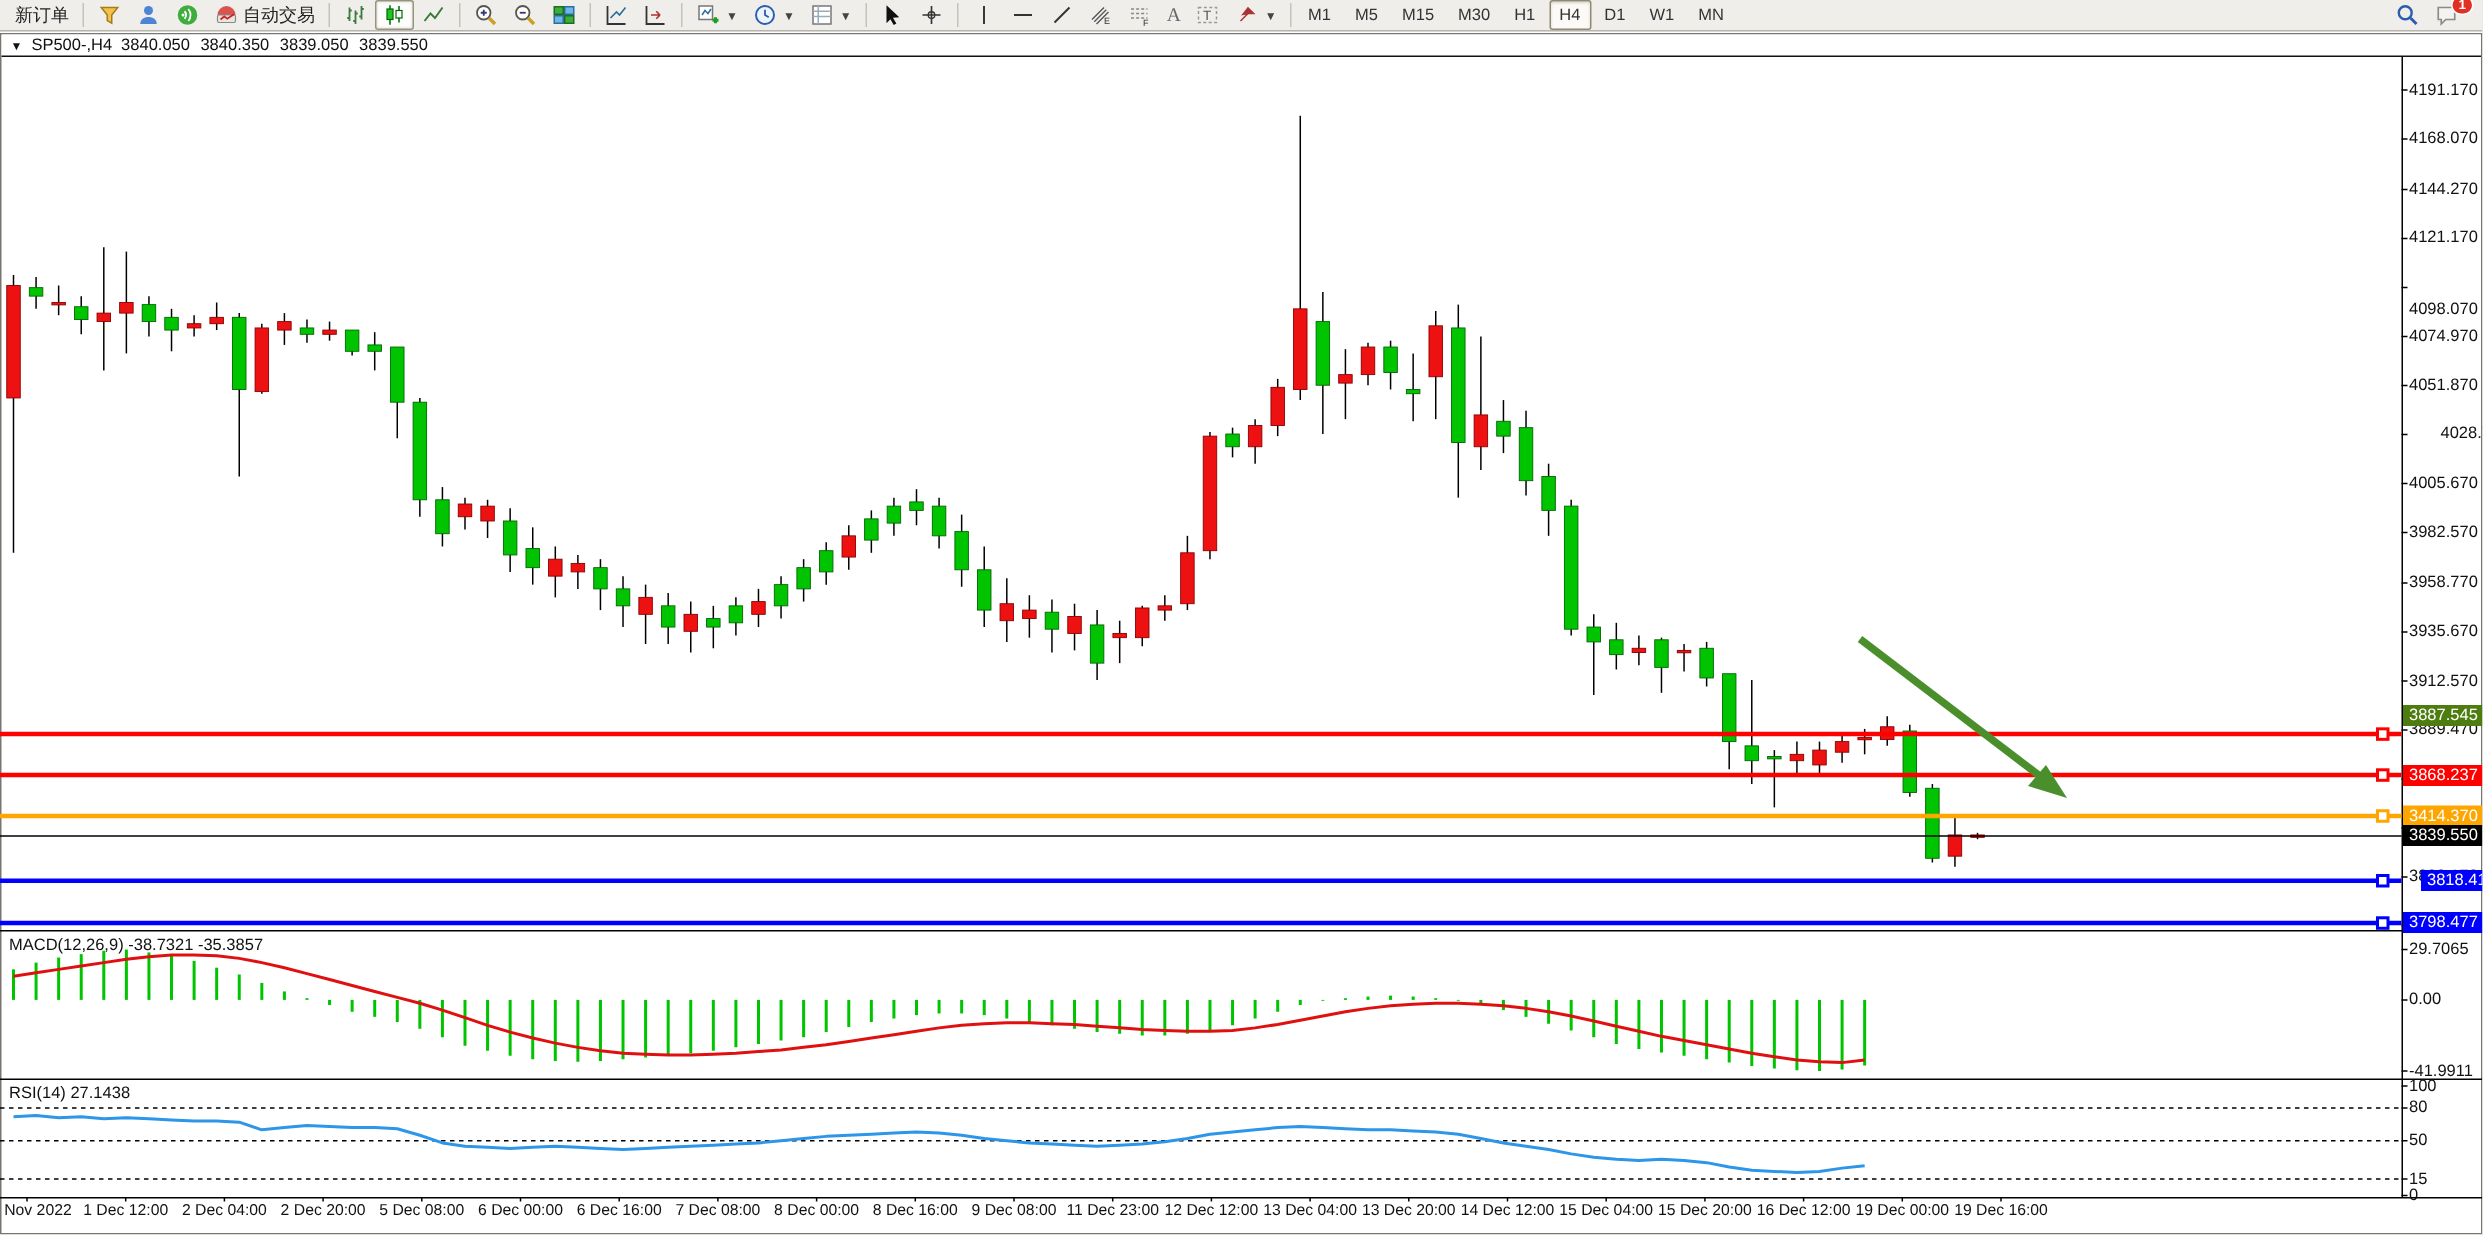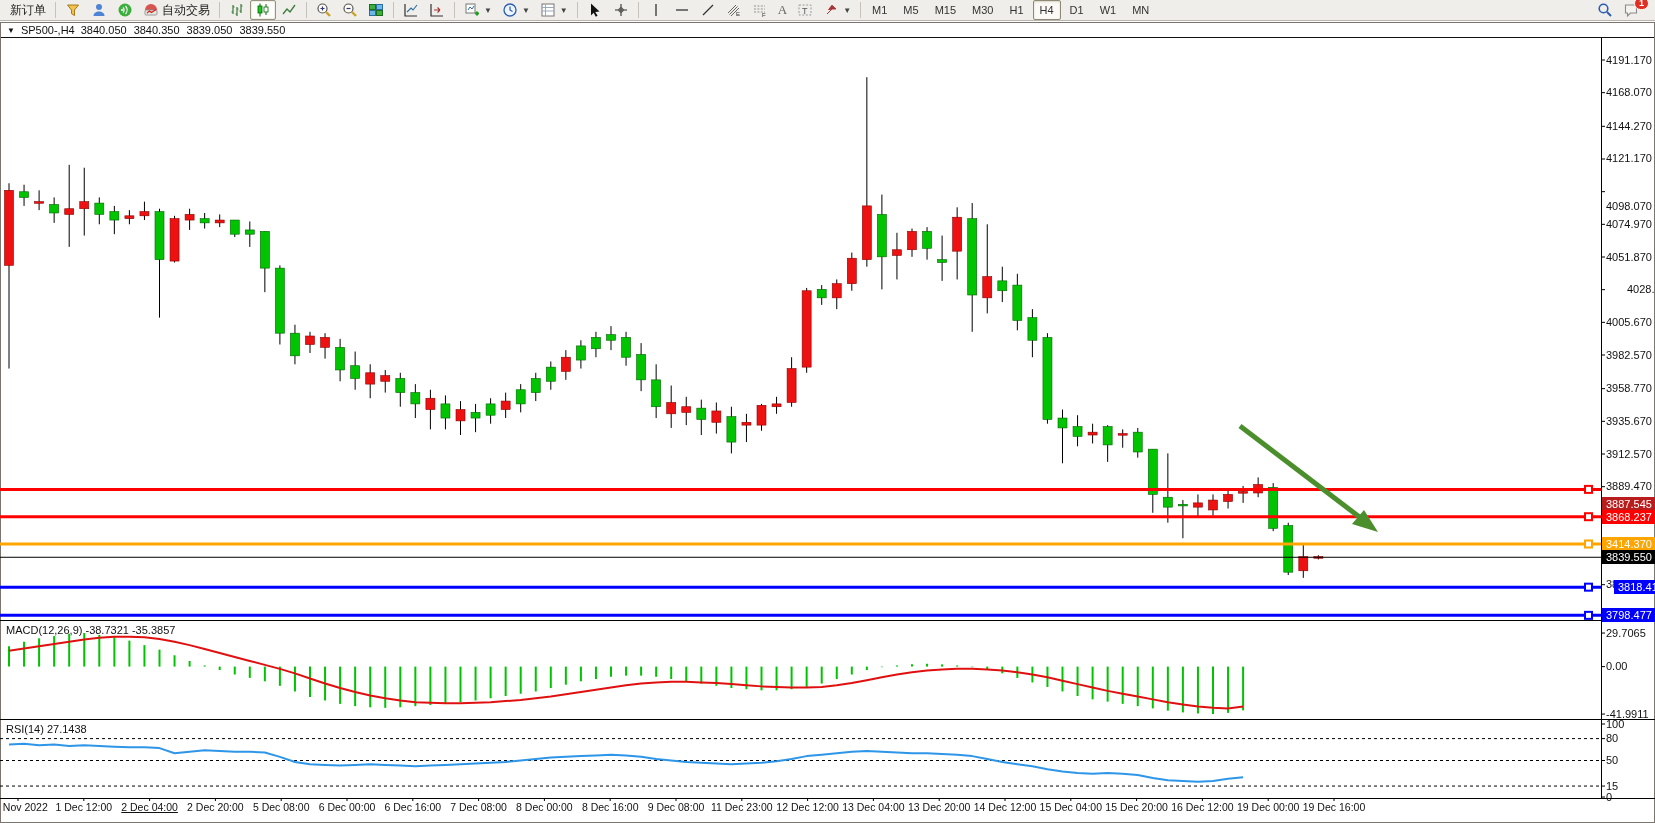--- a/index.html
+++ b/index.html
@@ -599,37 +599,37 @@
     <div class="lbl ptick-lbl" style="top:315.83913166454533px;">4005.670</div>
     <div class="lbl ptick-lbl" style="top:348.5077782491867px;">3982.570</div>
     <div class="lbl ptick-lbl" style="top:382.1663838212418px;">3958.770</div>
     <div class="lbl ptick-lbl" style="top:414.83503040588323px;">3935.670</div>
     <div class="lbl ptick-lbl" style="top:447.5036769905246px;">3912.570</div>
     <div class="lbl ptick-lbl" style="top:480.1723235751666px;">3889.470</div>
     <div class="lbl ptick-lbl" style="top:512.840970159808px;">3866.370</div>
     <div class="lbl ptick-lbl" style="top:545.5096167444493px;">3843.270</div>
     <div class="lbl ptick-lbl" style="top:578.1782633290907px;">3820.170</div>
     <div class="lbl ptick-lbl" style="top:610.846909913732px;">3797.070</div>
-    <div class="lbl line-lbl" style="top:497px;background:#b91c1c;">3887.545</div>
+    <div class="lbl line-lbl" style="top:470px;background:#4d7c0f;">3887.545</div>
     <div class="lbl line-lbl" style="top:509.7006081176637px;background:#FF0000;">3868.237</div>
     <div class="lbl line-lbl" style="top:537.0065054447745px;background:#FFA500;">3414.370</div>
     <div class="lbl line-lbl" style="top:580.1673030688733px;background:#0000FF;margin-left:12px;">3818.410</div>
     <div class="lbl line-lbl" style="top:608.3570923490316px;background:#0000FF;">3798.477</div>
     <div class="lbl line-lbl" style="top:550.2705416489887px;background:#000000;">3839.550</div>
     <div class="lbl ptick-lbl" style="top:626.531655px;">29.7065</div>
     <div class="lbl ptick-lbl" style="top:660.1px;">0.00</div>
     <div class="lbl ptick-lbl" style="top:707.549943px;">-41.9911</div>
     <div class="lbl ptick-lbl" style="top:717.5px;">100</div>
     <div class="lbl ptick-lbl" style="top:732.1px;">80</div>
     <div class="lbl ptick-lbl" style="top:754px;">50</div>
     <div class="lbl ptick-lbl" style="top:779.55px;">15</div>
     <div class="lbl ptick-lbl" style="top:790.5px;">0</div>
     <div class="lbl time-lbl" style="left:18px;top:801px;">30 Nov 2022</div>
     <div class="lbl time-lbl" style="left:83.8px;top:801px;">1 Dec 12:00</div>
-    <div class="lbl time-lbl" style="left:149.6px;top:801px;text-decoration:underline;">2 Dec 04:00</div>
+    <div class="lbl time-lbl" style="left:149.6px;top:801px;">2 Dec 04:00</div>
     <div class="lbl time-lbl" style="left:215.39999999999998px;top:801px;">2 Dec 20:00</div>
     <div class="lbl time-lbl" style="left:281.2px;top:801px;">5 Dec 08:00</div>
     <div class="lbl time-lbl" style="left:347px;top:801px;">6 Dec 00:00</div>
     <div class="lbl time-lbl" style="left:412.79999999999995px;top:801px;text-align:center;">6 Dec 16:00</div>
     <div class="lbl time-lbl" style="left:478.59999999999997px;top:801px;">7 Dec 08:00</div>
     <div class="lbl time-lbl" style="left:544.4px;top:801px;">8 Dec 00:00</div>
     <div class="lbl time-lbl" style="left:610.1999999999999px;top:801px;">8 Dec 16:00</div>
     <div class="lbl time-lbl" style="left:676px;top:801px;">9 Dec 08:00</div>
     <div class="lbl time-lbl" style="left:741.8px;top:801px;">11 Dec 23:00</div>
     <div class="lbl time-lbl" style="left:807.5999999999999px;top:801px;">12 Dec 12:00</div>

